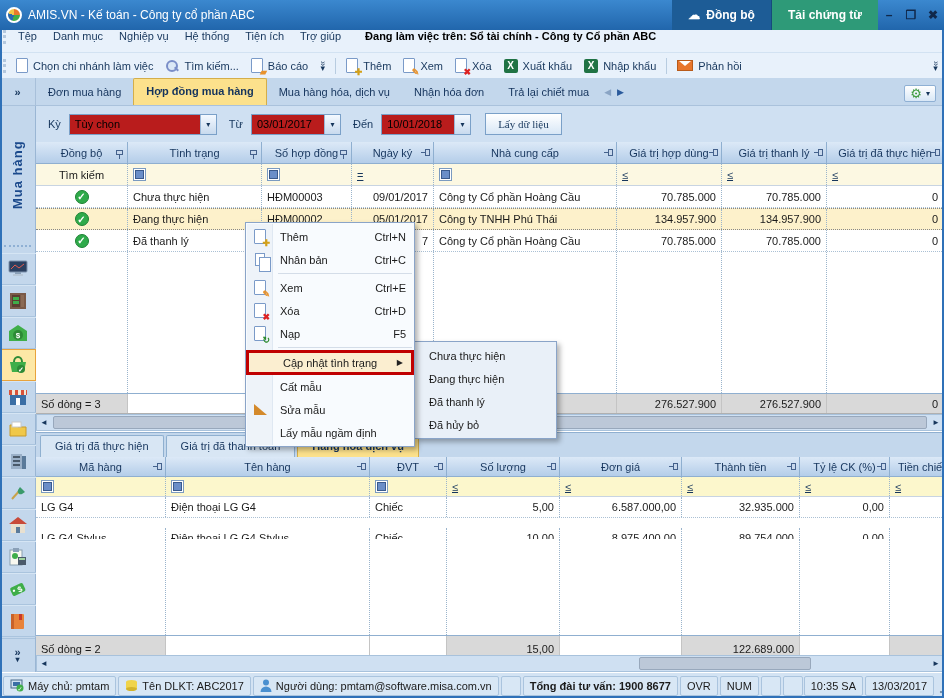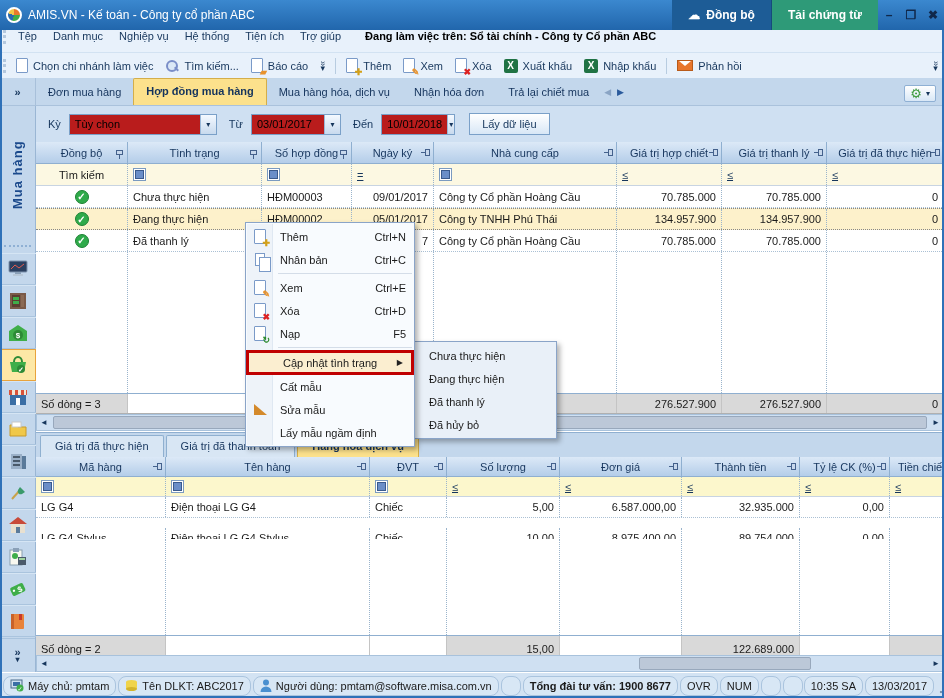--- a/index.html
+++ b/index.html
@@ -61,21 +61,21 @@
   .sbgrip{height:7px;border-top:2px dotted #8fb0d4;margin:1px 4px}
   .sbicon{width:36px;height:32px;display:flex;align-items:center;justify-content:center;border-top:1px solid #d5e5f4;border-bottom:1px solid #aac4de;cursor:pointer}
   .sbicon.active{background:#fde8a6;border:1px solid #e8a33c}
   .sbovf{margin-top:auto;height:34px;display:flex;flex-direction:column;align-items:center;justify-content:center;color:#16365c;font-weight:bold;line-height:8px;border-top:1px solid #aac4de;cursor:pointer}
   
   .filterbar{position:absolute;left:36px;top:106px;width:908px;height:36px;background:#cfe0f2;display:flex;align-items:center;color:#16365c}
   .flabel{margin:0 8px 0 12px}
   .combo{border:1px solid #7aa0c8;background:#b91c1c;height:21px;display:flex;align-items:center}
   .combo .cval{padding:0 5px;color:#000}
   .combo .dd{width:16px;height:100%;margin-left:auto;background:linear-gradient(#f4f9ff,#c8daee);border-left:1px solid #9ab8d8;display:flex;align-items:center;justify-content:center;font-size:8px;color:#16365c;cursor:pointer}
-  .btn-load{margin-left:14px;border:1px solid #7aa0c8;background:linear-gradient(#ffffff,#d8e7f6);height:22px;padding:0 12px;color:#16365c;cursor:pointer;font-family:Liberation Sans, sans-serif;font-size:11px}
+  .btn-load{margin-left:14px;border:1px solid #7aa0c8;background:linear-gradient(#ffffff,#d8e7f6);height:22px;padding:0 12px;color:#16365c;cursor:pointer;font-family:Liberation Serif, serif;font-size:11px}
   
   .mcols{display:grid;grid-template-columns:92px 134px 90px 82px 183px 105px 105px 1fr}
   .dcols{display:grid;grid-template-columns:130px 204px 77px 113px 122px 118px 90px 1fr}
   .gridrow{position:absolute;left:36px;width:908px}
   .hcell{position:relative;background:linear-gradient(#dce9f7,#b4cde9);border-right:1px solid #8fafd0;border-bottom:1px solid #8fafd0;color:#17365e;display:flex;align-items:center;justify-content:center;overflow:hidden;white-space:nowrap}
   .hcell .pin,.hcell .pinwrap{position:absolute;right:4px}
   .hcell.left{justify-content:flex-start;padding-left:8px}
   .cell{border-right:1px dotted #9ab4cc;display:flex;align-items:center;padding:0 5px;overflow:hidden;white-space:nowrap}
   .cell.num{justify-content:flex-end}
   .cell.ctr{justify-content:center}
@@ -92,21 +92,21 @@
   .sarrow{width:14px;height:15px;display:flex;align-items:center;justify-content:center;font-size:8px;color:#16365c;cursor:pointer}
   .strack{position:relative;flex:1;height:15px}
   .sthumb{position:absolute;top:1px;height:13px;background:#bcc8d8;border:1px solid #98a8bc;border-radius:2px;cursor:pointer}
   
   .dtabs{position:absolute;left:36px;top:432px;width:908px;height:25px;background:#c3d7ec;border-top:1px solid #8fafd0;display:flex;align-items:flex-end;padding-left:4px}
   .dtab{border:1px solid #8fb0d0;border-bottom:none;background:#d8e6f4;padding:4px 14px 5px;color:#17365e;margin-right:2px;cursor:pointer;border-radius:2px 2px 0 0}
   .dtab.active{background:#fce18c;border-color:#d4ae4a;font-weight:bold}
   .dfilter{background:#fcf7cc;border-bottom:1px solid #c8d4e2}
   
   .statusbar{position:absolute;left:0;top:672px;width:944px;height:26px;background:#d3e3f3;border-top:1px solid #fff;display:flex;align-items:center;padding:0 2px;color:#1a1a1a}
-  .scell{border:1px solid #aac4de;border-radius:8px;height:20px;display:flex;align-items:center;padding:0 6px;gap:4px;margin:0 1px;background:#d8e7f5;white-space:nowrap}
+  .scell{border:1px solid #aac4de;border-radius:2px;height:20px;display:flex;align-items:center;padding:0 6px;gap:4px;margin:0 1px;background:#d8e7f5;white-space:nowrap}
   .scell.empty{width:26px}
   .scell.bold{font-weight:bold}
   .sgrip{margin-left:2px;width:10px;height:20px;background:
     radial-gradient(circle at 8px 16px,#7a94ae 1.2px,transparent 1.6px),
     radial-gradient(circle at 8px 10px,#7a94ae 1.2px,transparent 1.6px),
     radial-gradient(circle at 4px 16px,#7a94ae 1.2px,transparent 1.6px)}
   
   .cmenu{position:absolute;left:245px;top:222px;width:170px;background:#f8fbfe;border:1px solid #8aa4c8;box-shadow:3px 3px 5px rgba(0,0,0,.3);z-index:50;padding:2px 0}
   .cmenu .strip{position:absolute;left:1px;top:1px;bottom:1px;width:26px;background:#eef3f9;border-right:1px solid #dfe8f2}
   .mi{position:relative;height:23px;display:flex;align-items:center;padding:0 8px 0 34px;cursor:pointer}
@@ -334,21 +334,21 @@
     <span class="combo" style="width:148px">
       <span class="cval">Tùy chọn</span>
       <span class="dd">▾</span>
     </span>
     <span class="flabel">Từ</span>
     <span class="combo" style="width:90px">
       <span class="cval">03/01/2017</span>
       <span class="dd">▾</span>
     </span>
     <span class="flabel">Đến</span>
-    <span class="combo" style="width:74px">
+    <span class="combo" style="width:90px">
       <span class="cval">10/01/2018</span>
       <span class="dd">▾</span>
     </span>
     <button class="btn-load">Lấy dữ liệu</button>
   </div>
 
   <div class="gridrow mcols" style="top:142px;height:22px">
     <div class="hcell">
         <span>Đồng bộ</span>
         <span class="pin"></span>
@@ -363,21 +363,21 @@
       </div>
     <div class="hcell">
         <span>Ngày ký</span>
         <span class="pin h"></span>
       </div>
     <div class="hcell">
         <span>Nhà cung cấp</span>
         <span class="pin h"></span>
       </div>
     <div class="hcell">
-        <span>Giá trị hợp chiết</span>
+        <span>Giá trị hợp dùng</span>
         <span class="pin h"></span>
       </div>
     <div class="hcell">
         <span>Giá trị thanh lý</span>
         <span class="pin h"></span>
       </div>
     <div class="hcell">
         <span>Giá trị đã thực hiện</span>
         <span class="pin h"></span>
       </div>

